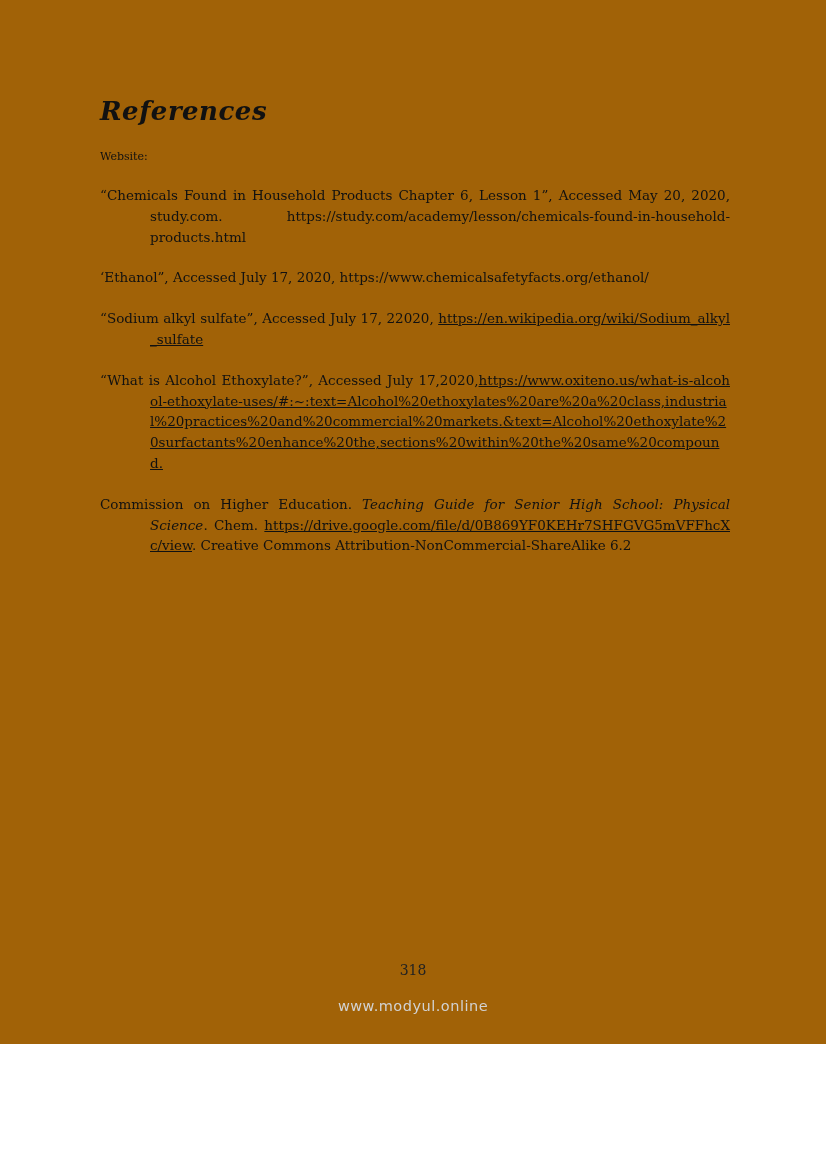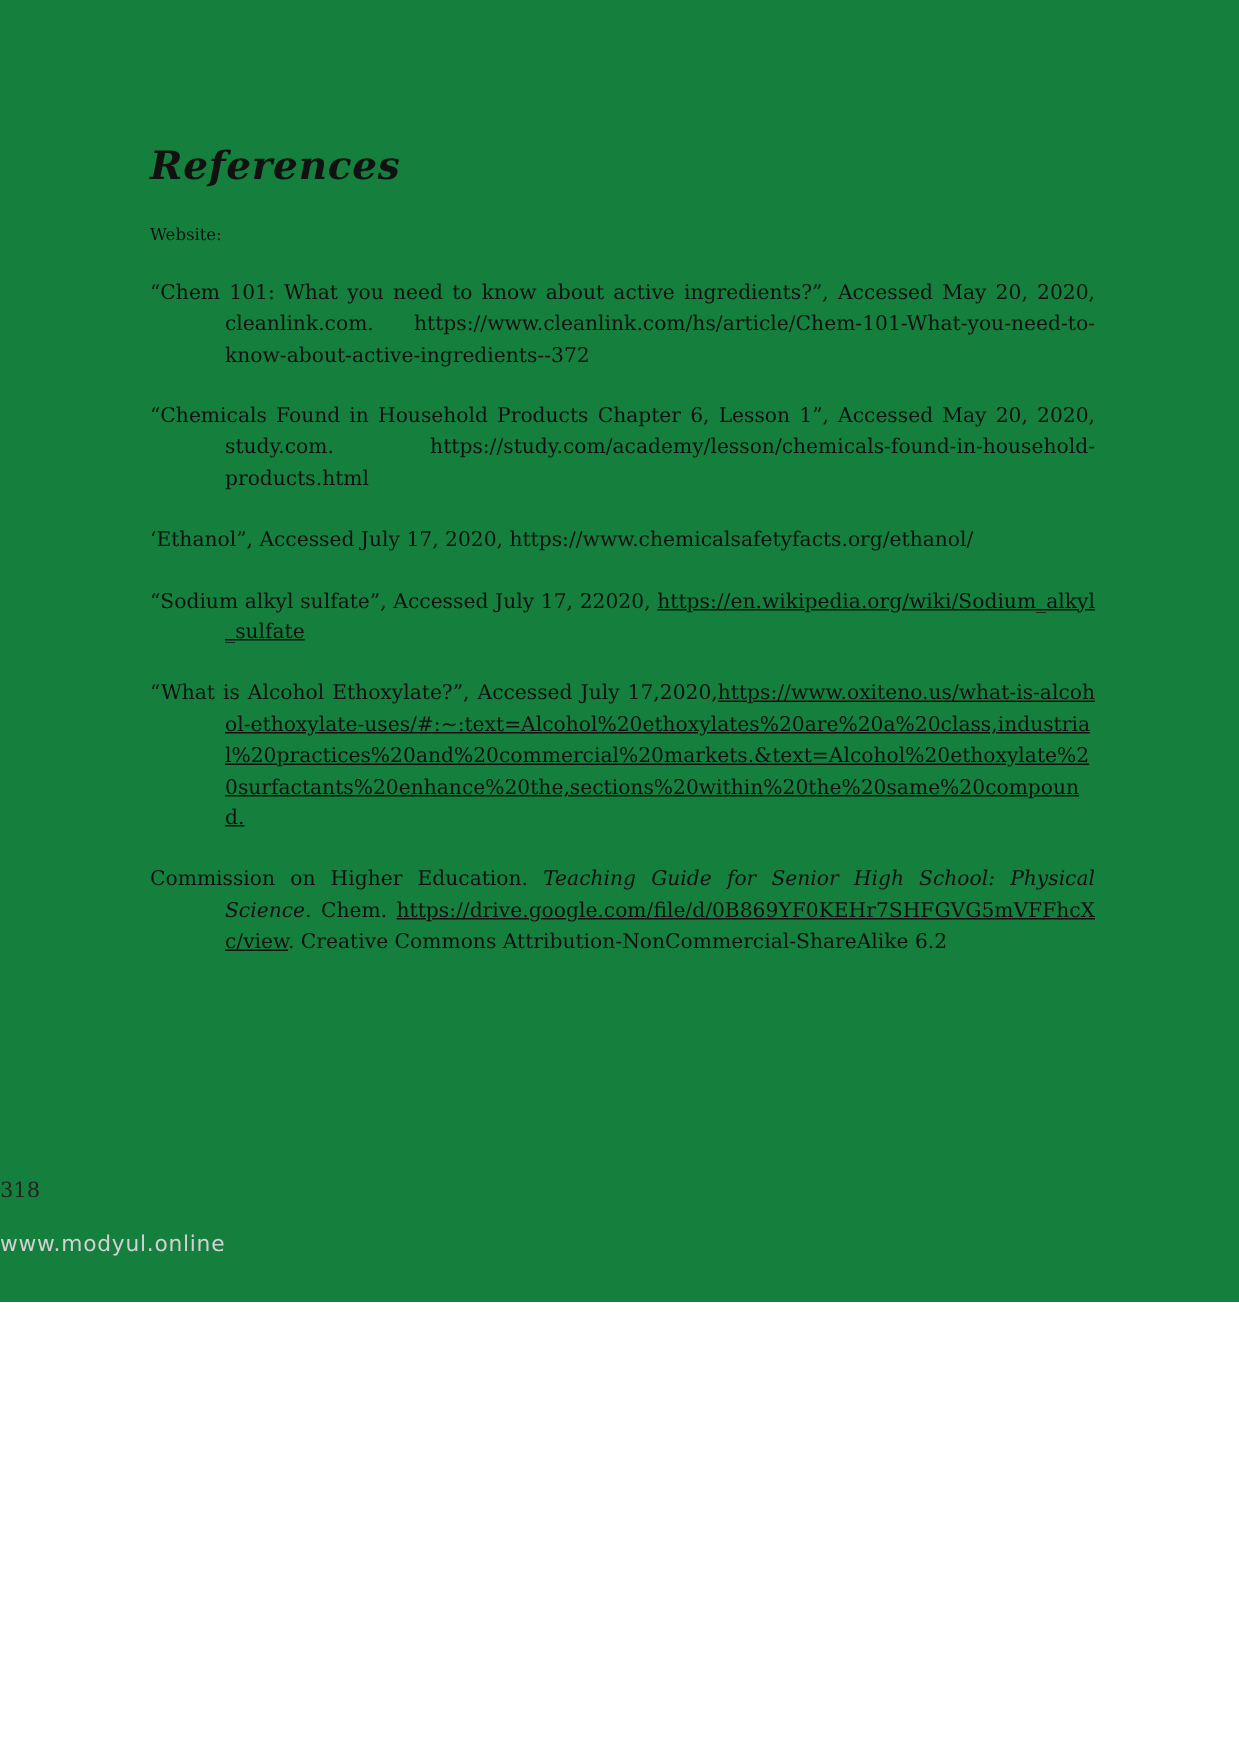--- a/index.html
+++ b/index.html
@@ -3,22 +3,22 @@
 <meta charset="utf-8">
 <style>
   html, body {
     margin: 0;
     padding: 0;
     background: #ffffff;
   }
   .page {
     position: relative;
     width: 826px;
-    height: 868px;
-    background: #15803d;
+    height: 1044px;
+    background: #a16207;
     font-family: "DejaVu Serif", "Liberation Serif", serif;
     color: #111111;
     overflow: hidden;
   }
   .content {
     position: absolute;
     left: 100px;
     top: 96px;
     width: 630px;
   }
@@ -48,20 +48,21 @@
     cursor: pointer;
   }
   .ref .italic {
     font-style: italic;
   }
   .footer {
     position: absolute;
     left: 0;
     right: 0;
     bottom: 30px;
+    text-align: center;
   }
   .page-number {
     font-size: 14px;
     color: #222222;
     margin: 0;
   }
   .watermark {
     font-size: 14.5px;
     color: #d2d2d2;
     margin-top: 20px;
@@ -70,21 +71,20 @@
   }
 </style>
 </head>
 <body>
 
 <div class="page">
   <div class="content">
     <h1 class="doc-title">References</h1>
     <p class="section-label">Website:</p>
     <div>
-        <p class="ref"><span>“Chem 101: What you need to know about active ingredients?”, Accessed May 20, 2020, cleanlink.com. https://www.cleanlink.com/hs/article/Chem-101-What-you-need-to-know-about-active-ingredients--372</span></p>
         <p class="ref"><span>“Chemicals Found in Household Products Chapter 6, Lesson 1”, Accessed May 20, 2020, study.com. https://study.com/academy/lesson/chemicals-found-in-household-products.html</span></p>
         <p class="ref"><span>‘Ethanol”, Accessed July 17, 2020, https://www.chemicalsafetyfacts.org/ethanol/</span></p>
         <p class="ref"><span>“Sodium alkyl sulfate”, Accessed July 17, 22020, </span><span class="link">https://en.wikipedia.org/wiki/Sodium_alkyl_sulfate</span></p>
         <p class="ref"><span>“What is Alcohol Ethoxylate?”, Accessed July 17,2020,</span><span class="link">https://www.oxiteno.us/what-is-alcohol-ethoxylate-uses/#:~:text=Alcohol%20ethoxylates%20are%20a%20class,industrial%20practices%20and%20commercial%20markets.&amp;text=Alcohol%20ethoxylate%20surfactants%20enhance%20the,sections%20within%20the%20same%20compound.</span></p>
         <p class="ref"><span>Commission on Higher Education. </span><span class="italic">Teaching Guide for Senior High School: Physical Science</span><span>. Chem. </span><span class="link">https://drive.google.com/file/d/0B869YF0KEHr7SHFGVG5mVFFhcXc/view</span><span>. Creative Commons Attribution-NonCommercial-ShareAlike 6.2</span></p>
       </div>
   </div>
 
   <div class="footer">
     <div class="page-number">318</div>

